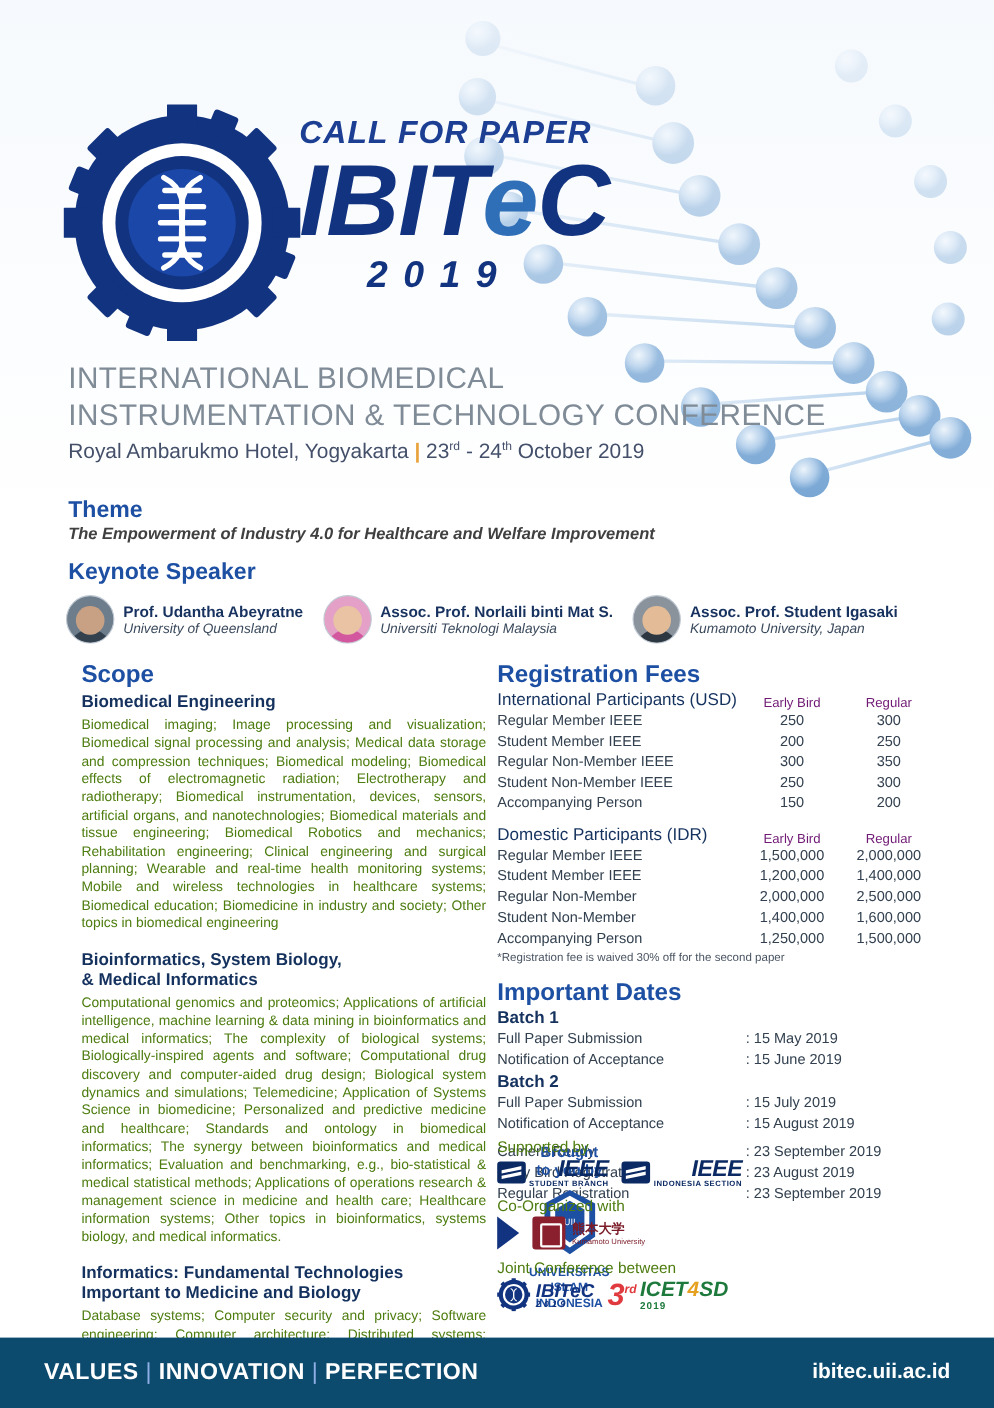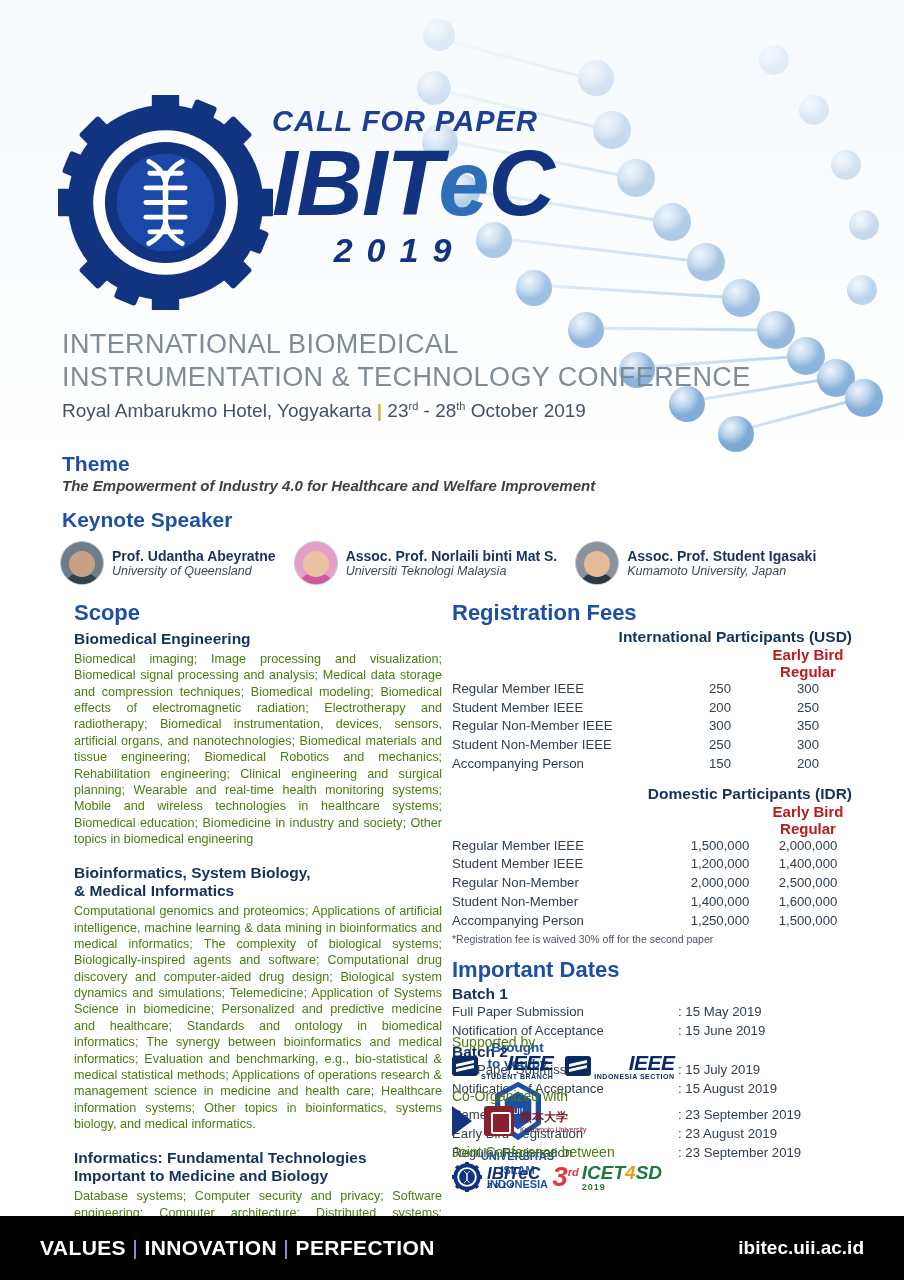--- a/index.html
+++ b/index.html
@@ -153,27 +153,26 @@
     line-height: 1.30;
     color: #4d7c0f;
     text-align: justify;
     margin-top: 3px;
   }
   .gap { height: 13px; }
 
   
   .fee-head {
     display: flex; align-items: flex-end;
-    font-size: 15.5px; font-weight: bold; color: #15325e;
+    font-size: 15.5px; font-weight: normal; color: #15325e;
     margin-top: 2px;
-    flex-direction: column;
   }
   .fee-head .cat { flex: 1 1 auto; }
   .fee-head .c2, .fee-head .c3 {
-    width: 88px; text-align: center; font-size: 15px; color:#b91c1c;
+    width: 88px; text-align: center; font-size: 12px; color:#701a75;
   }
   .fee-row {
     display: flex;
     font-size: 13.2px; color: #32404f; line-height: 1.42;
   }
   .fee-row .cat { flex: 1 1 auto; }
   .fee-row .c2, .fee-row .c3 { width: 88px; text-align: center; }
   .fee-note { font-size: 10.5px; color: #4a5563; margin-top: 3px; }
 
   
@@ -254,21 +253,21 @@
     margin: 8px auto 4px auto;
     width: 54px; height: 62px;
   }
   .uii-name { font-size: 11px; font-weight: bold; color:#1d4fa3; line-height:1.25; }
 
   
   .footer {
     position: absolute;
     left: 0; bottom: 0;
     width: 904px; height: 64px;
-    background: #000000;
+    background: #0c4a6e;
     display: flex; align-items: center; justify-content: space-between;
     padding: 0 40px;
   }
   .footer-left {
     color: #ffffff; font-size: 21px; font-weight: bold; letter-spacing: 0.4px;
   }
   .footer-left .sep { color: #8fb0e6; font-weight: normal; }
   .footer-right { color: #ffffff; font-size: 19px; font-weight: bold; }
 </style>
 </head>
@@ -380,21 +379,21 @@
   </div>
 
   <div class="conf-name">
     <div>INTERNATIONAL BIOMEDICAL</div>
     <div>INSTRUMENTATION &amp; TECHNOLOGY CONFERENCE</div>
   </div>
 
   <div class="conf-venue">
     <span>Royal Ambarukmo Hotel, Yogyakarta</span>
     <span class="bar">|</span>
-    <span>23</span><sup>rd</sup><span> - </span><span>28</span><sup>th</sup><span> October 2019</span>
+    <span>23</span><sup>rd</sup><span> - </span><span>24</span><sup>th</sup><span> October 2019</span>
   </div>
 
   <div class="sec-head theme-head">Theme</div>
   <div class="theme-text">The Empowerment of Industry 4.0 for Healthcare and Welfare Improvement</div>
 
   <div class="sec-head keynote-head">Keynote Speaker</div>
   <div class="speakers">
 
     <div class="speaker">
       <div class="spk-photo p1">

